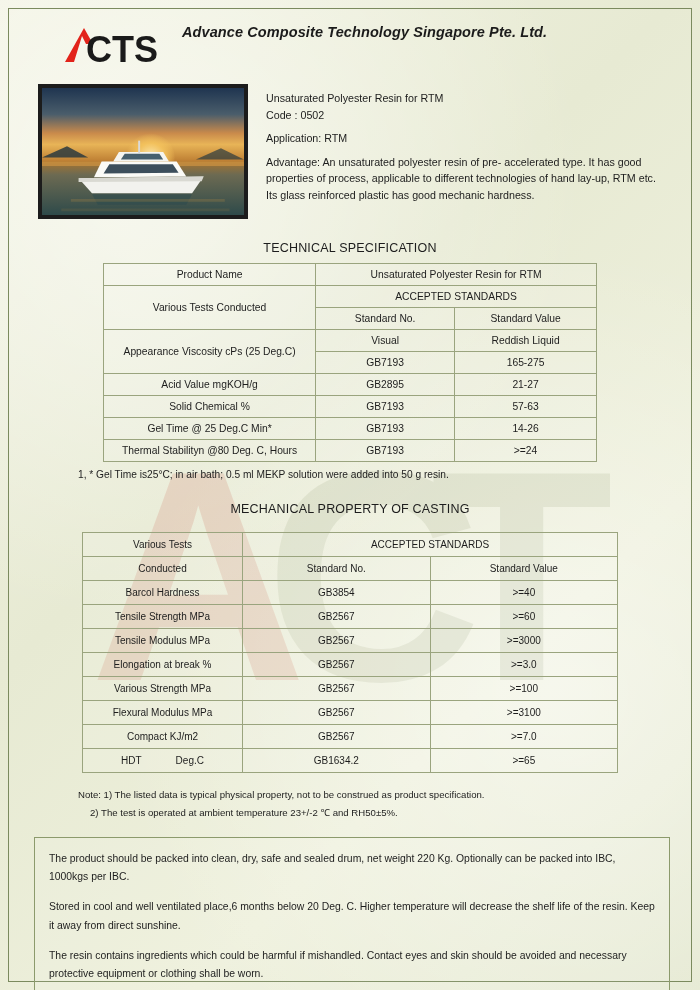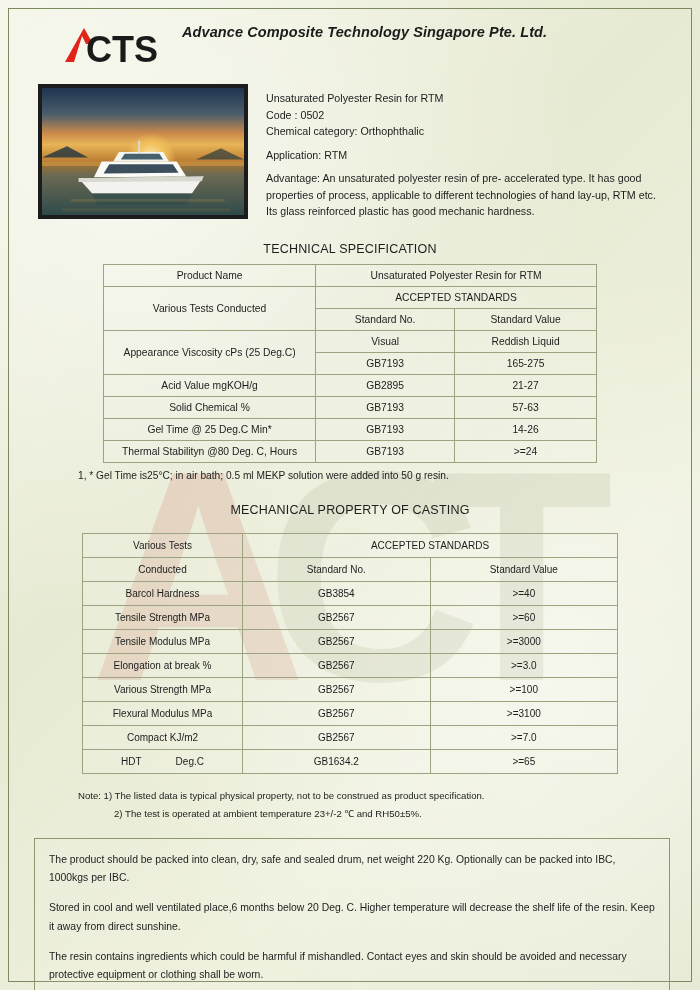--- a/index.html
+++ b/index.html
@@ -170,21 +170,21 @@
   .note {
     font-size: 10.2px;
     color: #1d1d1d;
     margin: 7px 0 0 48px;
   }
   .note-small {
     font-size: 9.6px;
     color: #1d1d1d;
     margin: 8px 0 0 48px;
   }
-  .note-small.second { margin-top: 6px; margin-left: 84px; }
+  .note-small.second { margin-top: 6px; margin-left: 60px; }
 
   
   .package-box {
     position: relative;
     z-index: 3;
     margin: 18px 30px 0 34px;
     border: 1px solid #8c9a6c;
     padding: 12px 14px 14px 14px;
     background: rgba(255,255,255,0.08);
   }
@@ -266,21 +266,20 @@
         <rect x="100" y="56" width="2" height="13" fill="#dadada"></rect>
 
         <path d="M52 113 L156 113 L150 124 L58 124 Z" fill="#2b4a4e" opacity="0.55"></path>
         <path d="M30 118 L190 118 L190 121 L30 121 Z" fill="#b98a45" opacity="0.25"></path>
         <path d="M20 128 L195 128 L195 131 L20 131 Z" fill="#9c7a3e" opacity="0.18"></path>
       </svg>
     </div>
     <div class="prod-info">
       <div class="line">Unsaturated Polyester Resin for RTM</div>
       <div class="line">Code :    0502</div>
-      <div class="line">Chemical category: Orthophthalic</div>
       <div class="gap"></div>
       <div class="line">Application: RTM</div>
       <div class="gap"></div>
       <div class="advantage">Advantage: An unsaturated polyester resin of pre- accelerated type. It has good properties of process, applicable to different technologies of hand lay-up, RTM etc. Its glass reinforced plastic has good mechanic hardness.</div>
     </div>
   </div>
 
   <div class="content">
 
     <div class="section-title">TECHNICAL SPECIFICATION</div>

